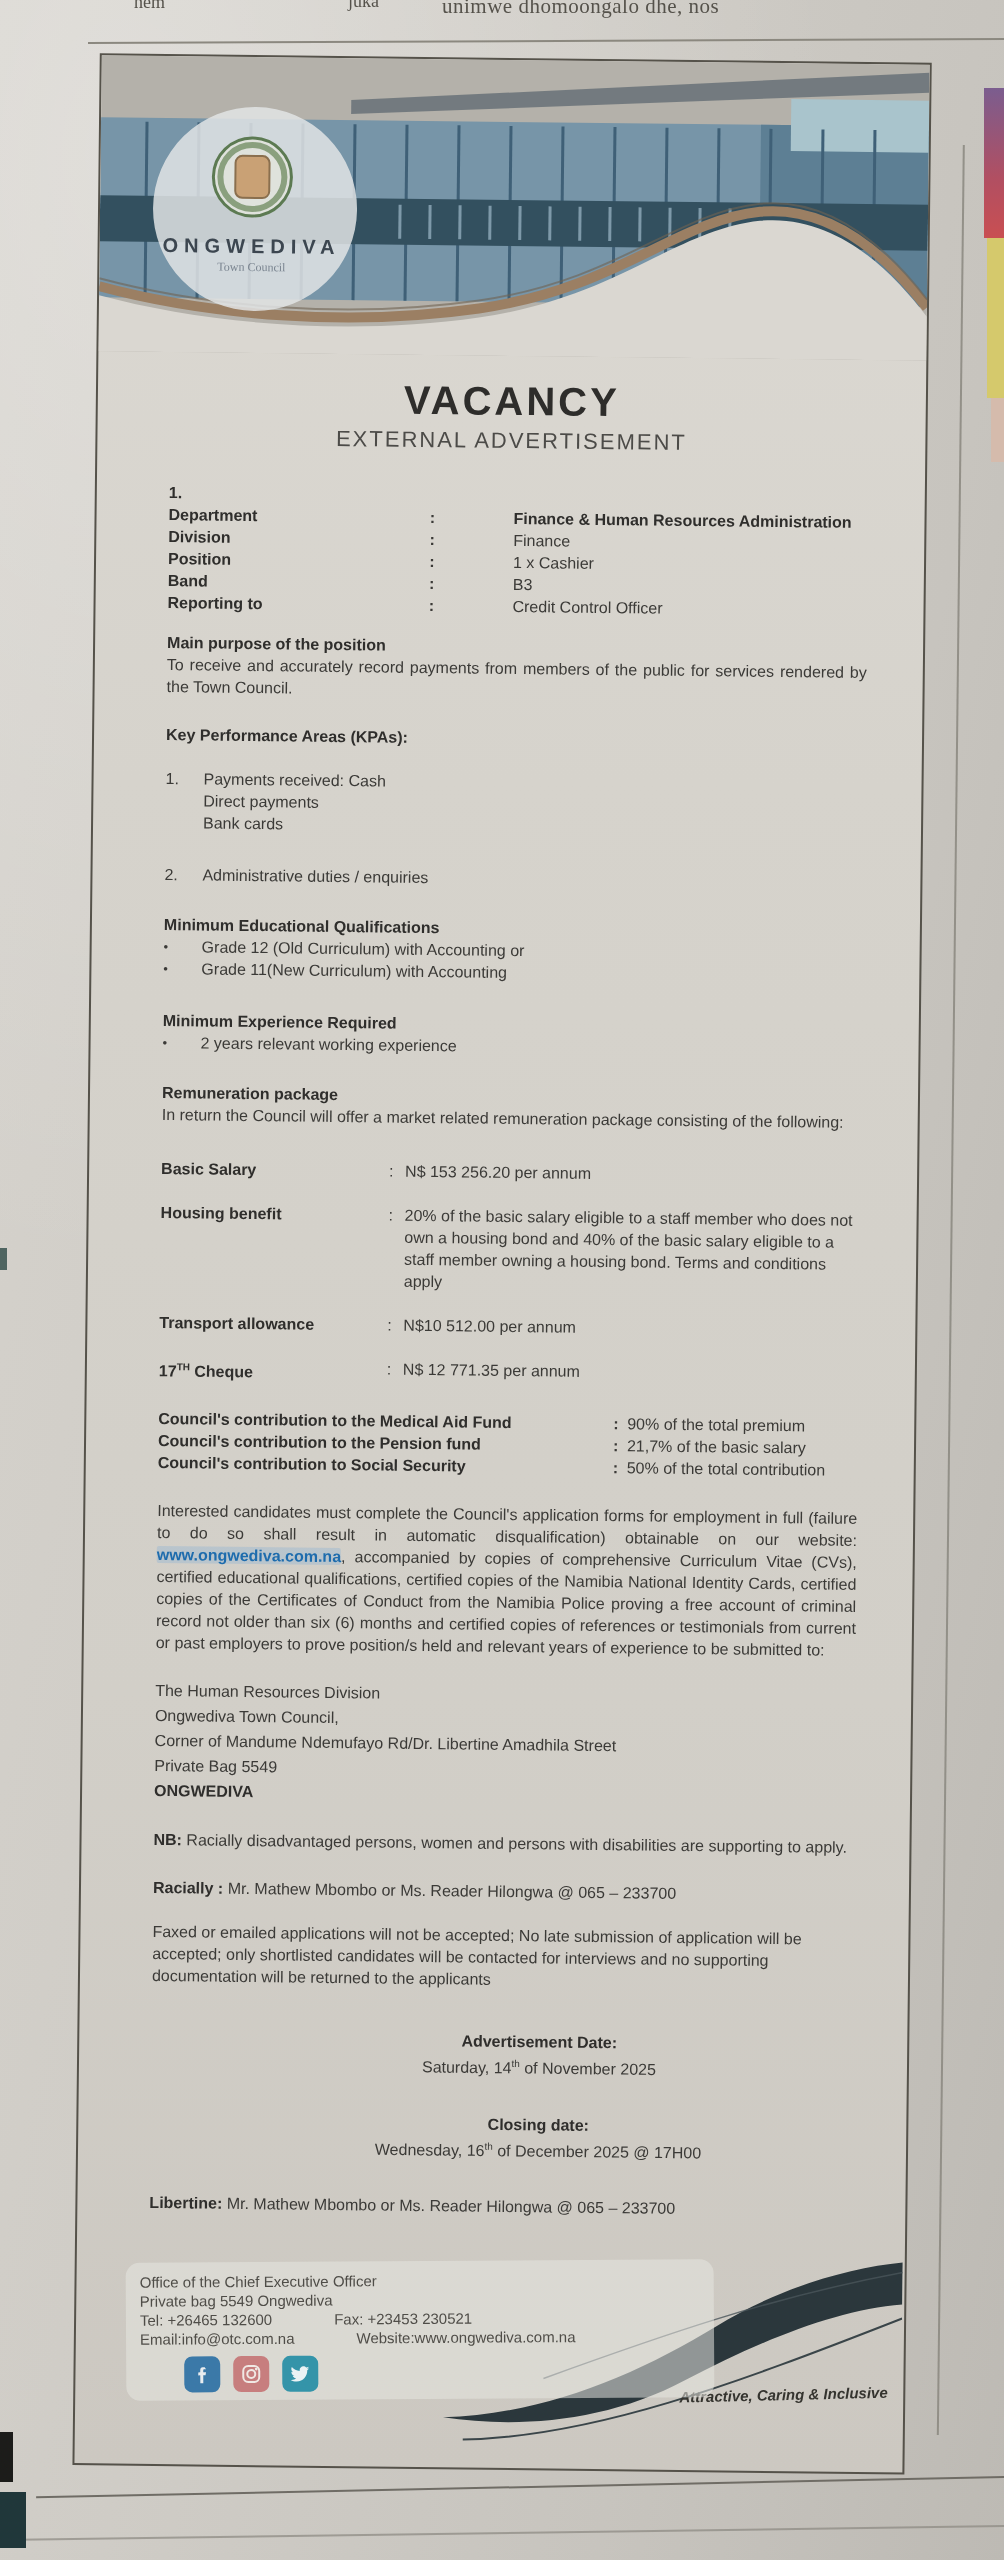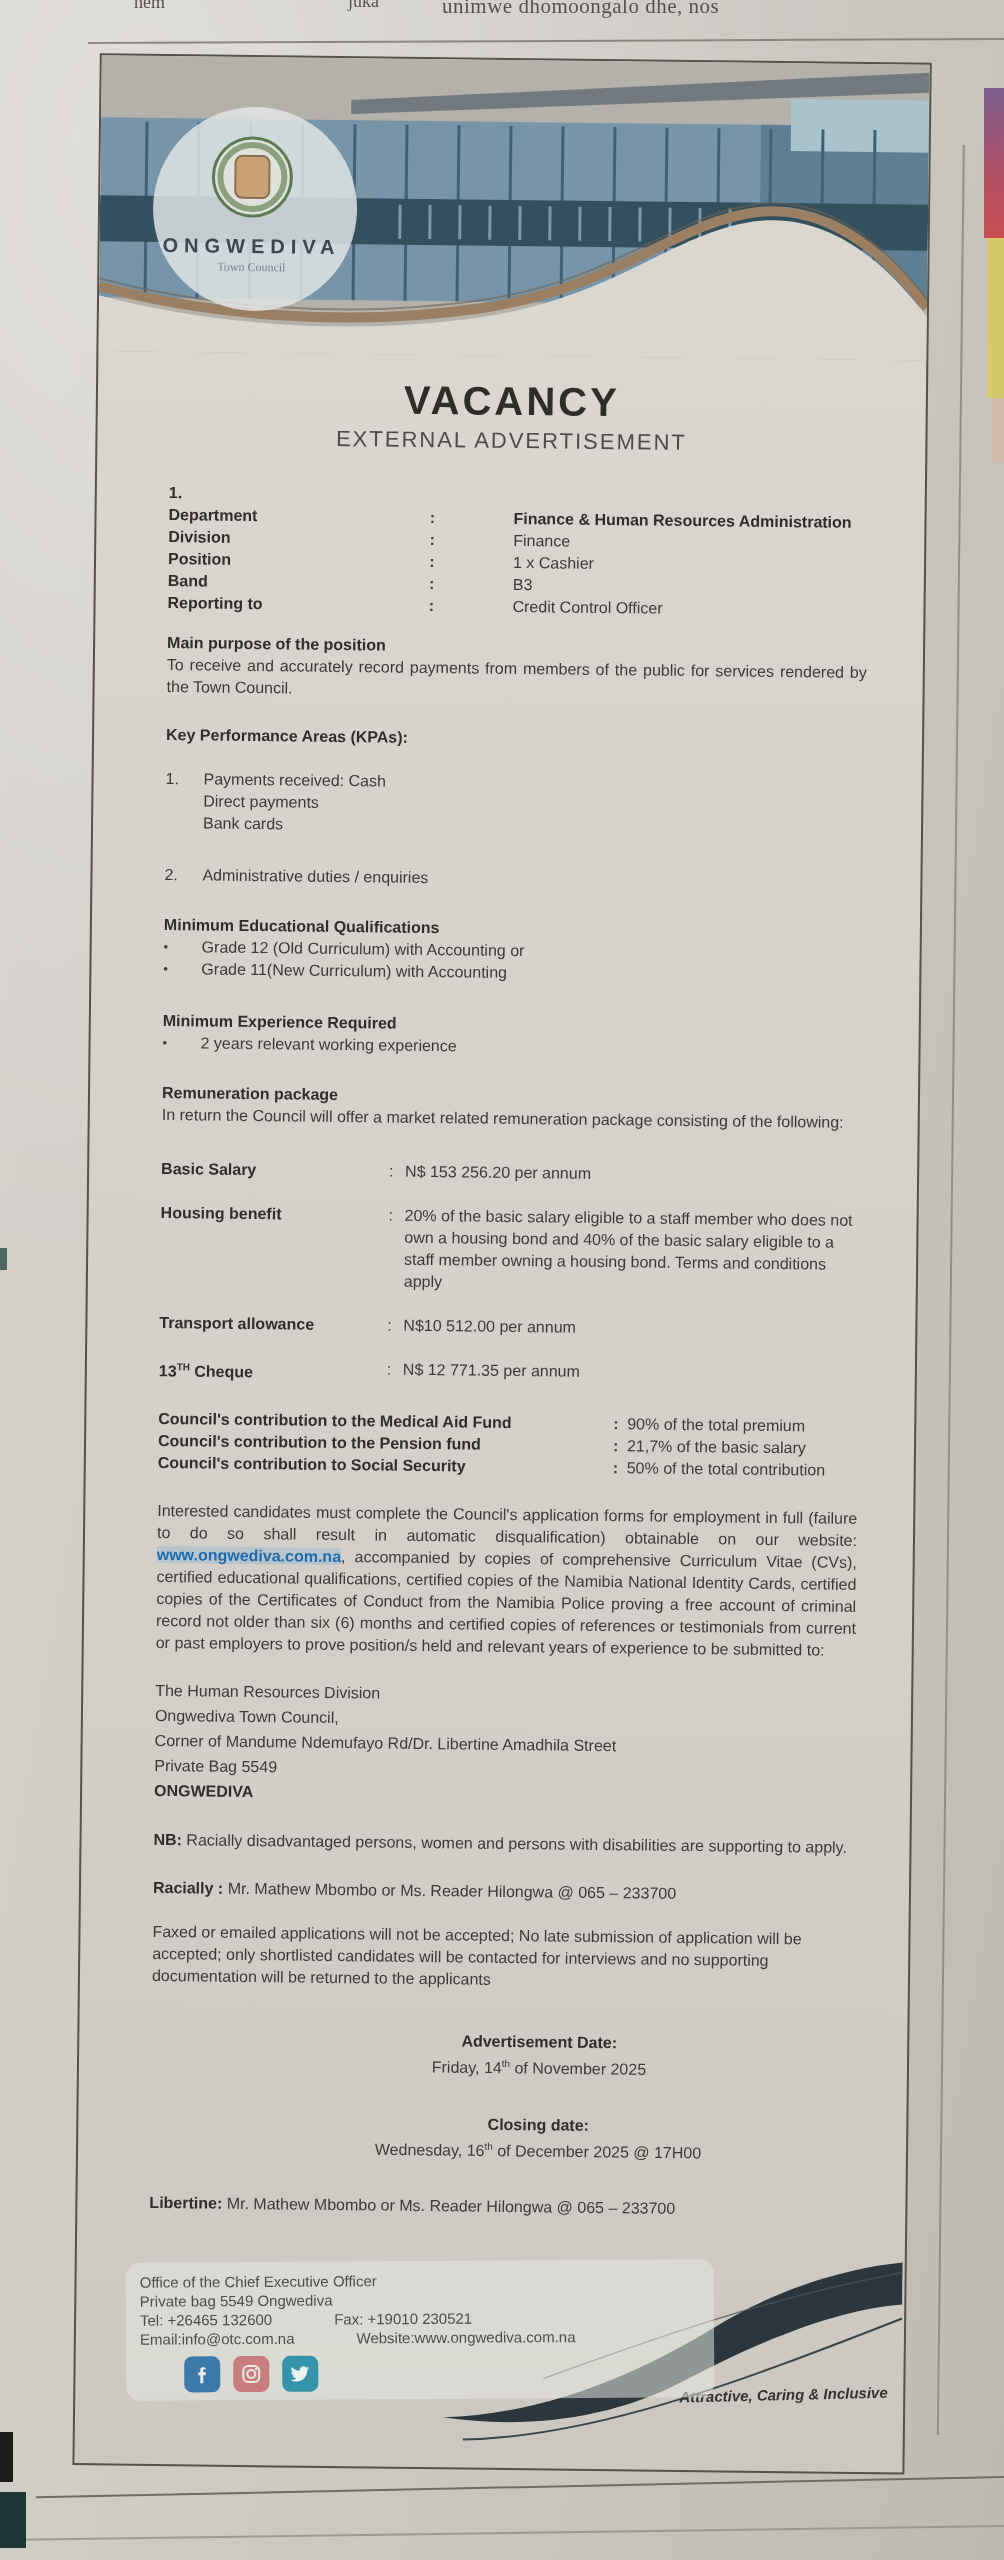--- a/index.html
+++ b/index.html
@@ -242,21 +242,21 @@
         <span class="sval">20% of the basic salary eligible to a staff member who does not own a housing bond and 40% of the basic salary eligible to a staff member owning a housing bond. Terms and conditions apply</span>
       </div>
 
       <div class="srow mt22">
         <span class="slabel">Transport allowance</span>
         <span class="scolon">:</span>
         <span class="sval">N$10 512.00 per annum</span>
       </div>
 
       <div class="srow mt22">
-        <span class="slabel"><span>13</span><sup>TH</sup><span> Cheque</span></span>
+        <span class="slabel"><span>17</span><sup>TH</sup><span> Cheque</span></span>
         <span class="scolon">:</span>
         <span class="sval">N$ 12 771.35 per annum</span>
       </div>
 
       <div style="margin-top:26px;">
         <div class="crow">
           <span class="clabel">Council's contribution to the Medical Aid Fund</span>
           <span class="ccolon">:</span>
           <span class="cval">90% of the total premium</span>
         </div>
@@ -283,21 +283,21 @@
       </div>
 
       <div class="mt26"><span class="h">NB:</span><span> Racially disadvantaged persons, women and persons with disabilities are supporting to apply.</span></div>
 
       <div class="mt26"><span class="h">Racially :</span><span> Mr. Mathew Mbombo or Ms. Reader Hilongwa @ 065 – 233700</span></div>
 
       <div class="mt22">Faxed or emailed applications will not be accepted; No late submission of application will be accepted; only shortlisted candidates will be contacted for interviews and no supporting documentation will be returned to the applicants</div>
 
       <div class="center-block mt40">
         <div class="h">Advertisement Date:</div>
-        <div><span>Friday, 14</span><sup>th</sup><span> of November 2025</span></div>
+        <div><span>Saturday, 14</span><sup>th</sup><span> of November 2025</span></div>
       </div>
 
       <div class="center-block mt34">
         <div class="h">Closing date:</div>
         <div><span>Wednesday, 16</span><sup>th</sup><span> of December 2025 @ 17H00</span></div>
       </div>
 
       <div class="mt34"><span class="h">Libertine:</span><span> Mr. Mathew Mbombo or Ms. Reader Hilongwa @ 065 – 233700</span></div>
     </div>
 
@@ -307,21 +307,21 @@
         <path d="M40,184 C170,180 310,126 478,58" fill="none" stroke="#3a4549" stroke-width="2"></path>
         <path d="M120,122 C232,80 346,38 478,12" fill="none" stroke="#4a555a" stroke-width="1.5" opacity="0.8"></path>
       </svg>
       <div class="slogan">Attractive, Caring &amp; Inclusive</div>
 
       <div class="footer-box">
         <div>Office of the Chief Executive Officer</div>
         <div>Private bag 5549 Ongwediva</div>
         <div class="f2cols">
           <span>Tel: +26465 132600</span>
-          <span class="c2">Fax: +19010 230521</span>
+          <span class="c2">Fax: +23453 230521</span>
         </div>
         <div class="f2cols">
           <span>Email:info@otc.com.na</span>
           <span class="c2">Website:www.ongwediva.com.na</span>
         </div>
         <div class="social">
           <div class="sicon" style="background:#3b79a8;">
             <svg width="22" height="22" viewBox="0 0 22 22">
                 <path d="M13.5,4 L11.5,4 C9.8,4 9,5.2 9,6.8 L9,9 L7,9 L7,12 L9,12 L9,20 L12,20 L12,12 L14.3,12 L14.8,9 L12,9 L12,7.2 C12,6.4 12.3,6 13.2,6 L14.8,6 Z" fill="#e8ecef"></path>
               </svg>

